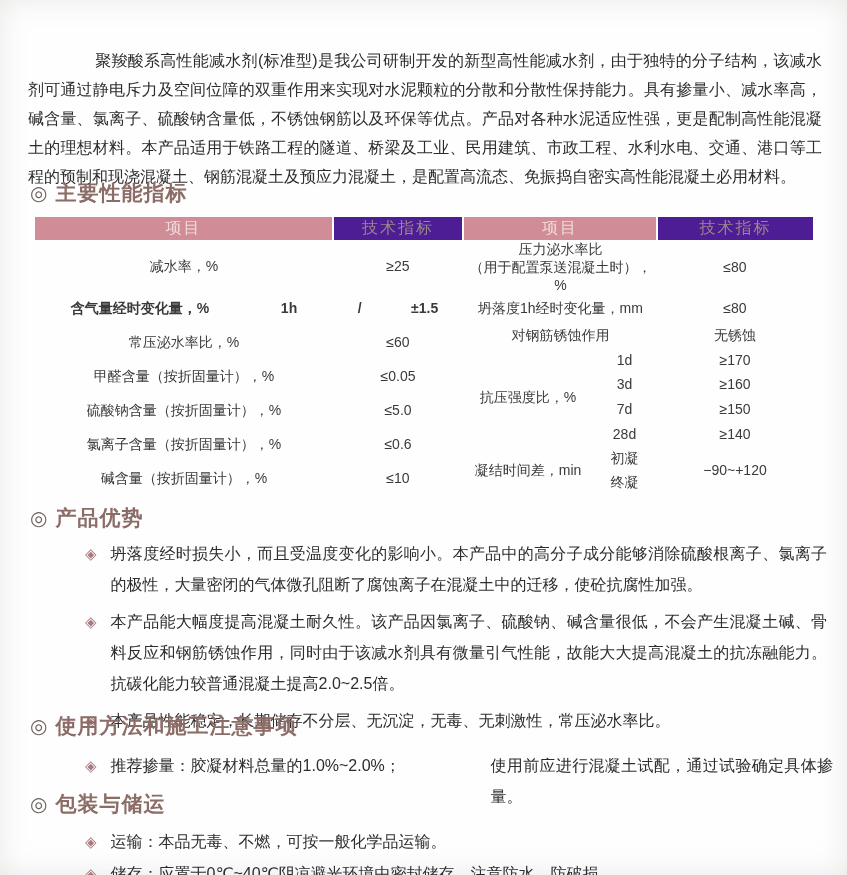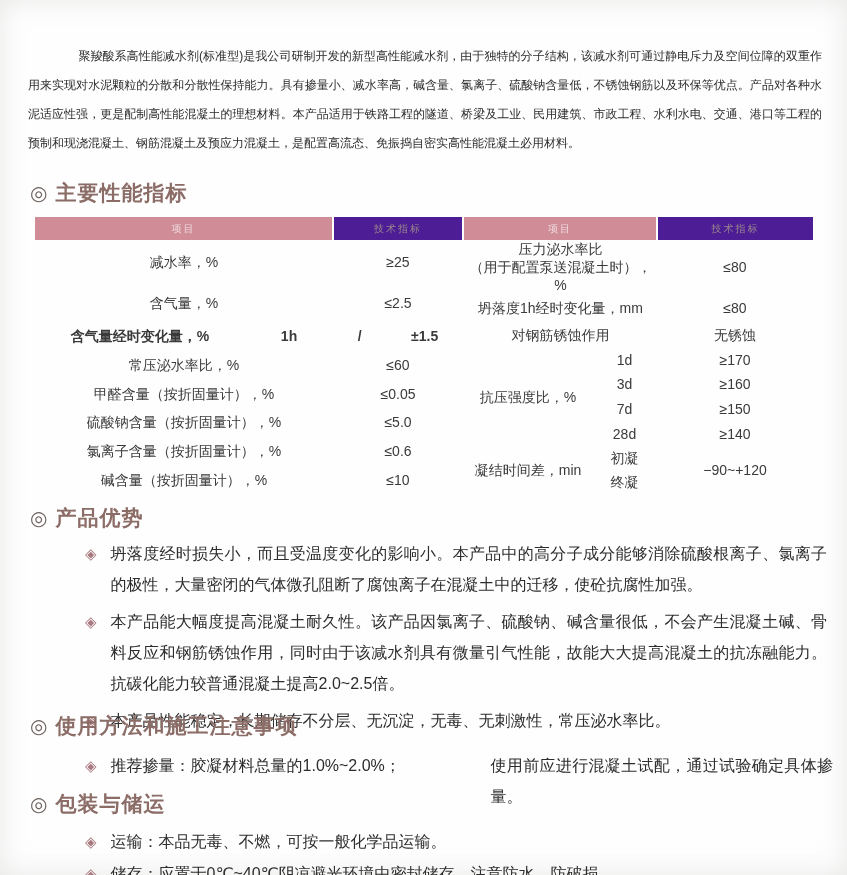--- a/index.html
+++ b/index.html
@@ -4,35 +4,35 @@
 <style>
   html,body{margin:0;padding:0;background:#ffffff;}
   .page{
     position:relative;width:847px;height:875px;background:#fefefe;overflow:hidden;
     font-family:"Liberation Sans","DejaVu Sans",sans-serif;color:#2e2e2e;
     box-shadow:inset 0 0 28px rgba(140,135,130,0.18);
   }
   
   .intro{
     position:absolute;top:30px;left:28px;width:794px;
-    font-size:12px;line-height:29px;text-indent:4.2em;color:#2c2c2c;
+    font-size:16px;line-height:29px;text-indent:4.2em;color:#2c2c2c;
     text-align:justify;
   }
   
   .sec-head{
     position:absolute;left:30px;display:flex;align-items:center;gap:7px;
     font-size:21px;font-weight:bold;color:#8b6c66;letter-spacing:1px;
   }
   .sec-head .marker{font-weight:normal;color:#6e625e;font-size:20px;}
   
   .perf-table{position:absolute;top:217px;left:35px;width:777px;display:flex;font-size:14px;color:#3a3a3a;}
   table{border-collapse:collapse;table-layout:fixed;}
   th,td{padding:0;text-align:center;vertical-align:middle;font-weight:normal;}
   thead th{
-    height:23px;font-size:10px;letter-spacing:2px;
+    height:23px;font-size:16px;letter-spacing:2px;
   }
   th.hitem{background:#d08d98;color:#f0dadd;border-right:2px solid #fdfdfd;}
   th.hspec{background:#4c1d95;color:#9b868b;border-right:2px solid #fdfdfd;}
   table.rtable th.hspec{border-right:none;}
   td{line-height:1.3;}
   .split{display:flex;justify-content:space-around;align-items:center;font-weight:bold;}
   .two-line span{display:block;}
   td.glabel{text-align:center;}
   
   .bullet-row{display:flex;align-items:flex-start;font-size:16px;line-height:31px;color:#2d2d2d;}
@@ -74,24 +74,20 @@
         <tr>
           <th class="hitem">项目</th>
           <th class="hspec">技术指标</th>
         </tr>
       </thead>
       <tbody>
         <tr style="height:38px">
           <td>减水率，%</td>
           <td>≥25</td>
         </tr>
-        <tr style="height:33px">
-          <td>含气量，%</td>
-          <td>≤2.5</td>
-        </tr>
         <tr style="height:25px">
           <td>
             <div class="split">
               <span>含气量经时变化量，%</span>
               <span>1h</span>
             </div>
           </td>
           <td>
             <div class="split">
               <span>/</span>

